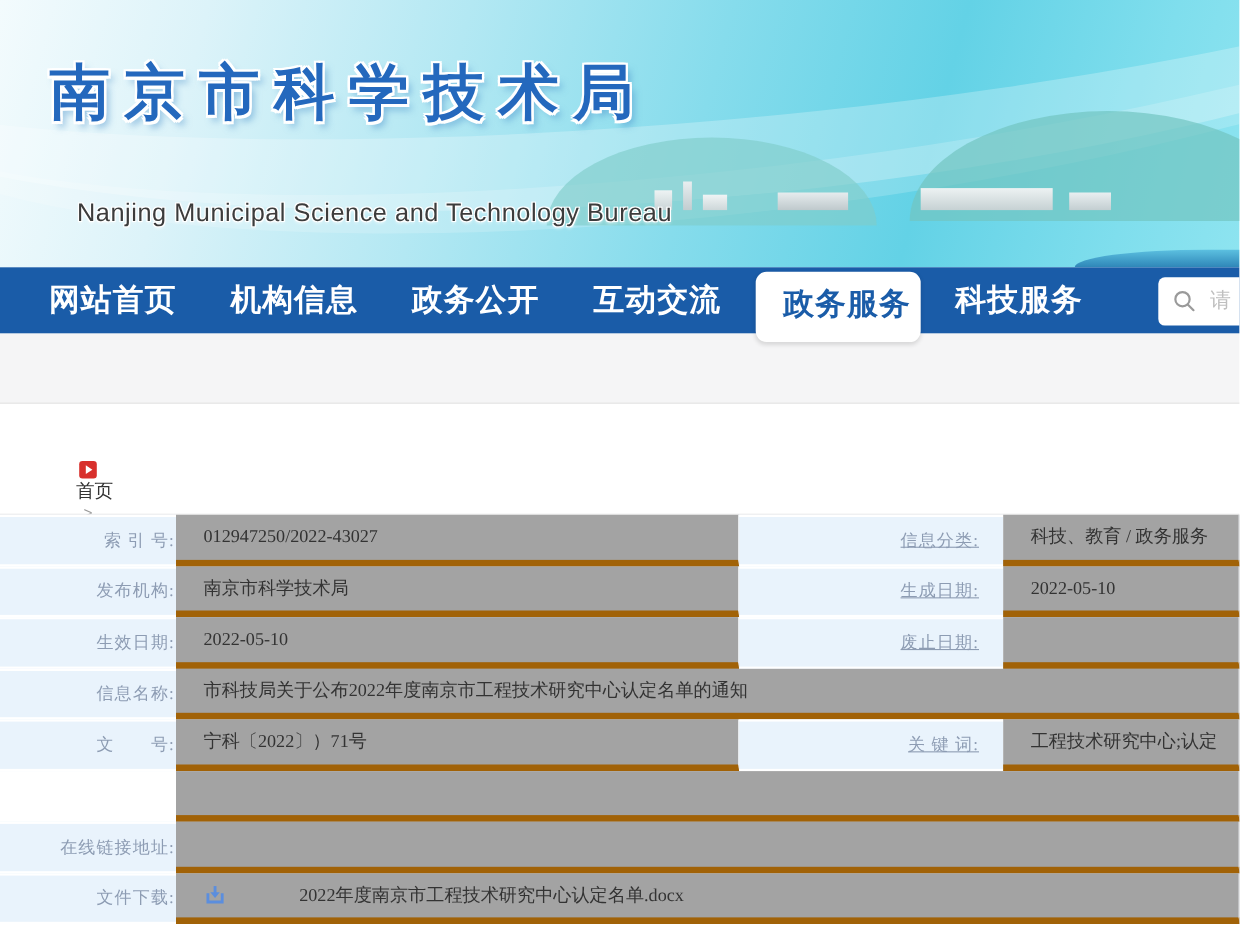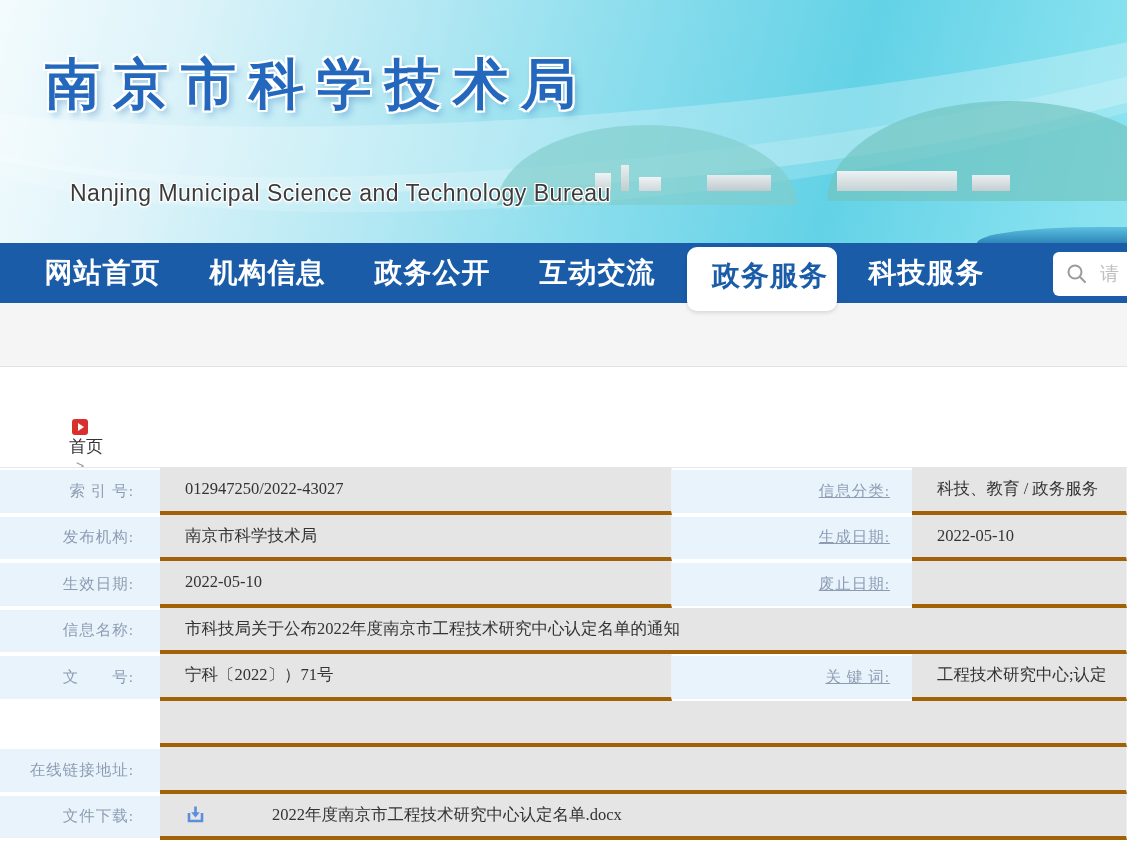--- a/index.html
+++ b/index.html
@@ -138,28 +138,28 @@
     position:absolute; top:467px; left:0; width:1127px;
     display:grid;
     grid-template-columns:160px 512px 240px 215px;
     grid-auto-rows:46.5px;
     border-top:1px solid #e6e6e6;
     font-family:"Liberation Serif", serif;
   }
   .lbl {
     background:#e9f3fc; color:#8d9cb3; font-size:15.5px; letter-spacing:1px;
     display:flex; align-items:center; justify-content:flex-end;
-    padding-right:26px; border-top:2px solid #fff; border-bottom:2px solid #fff;
+    padding-right:1px; border-top:2px solid #fff; border-bottom:2px solid #fff;
     white-space:pre; overflow:hidden;
   }
   .lbl.r { padding-right:22px;text-decoration:underline; }
   .val {
-    background:#e5e5e5; color:#333; font-size:16.5px;
+    background:#a3a3a3; color:#333; font-size:16.5px;
     display:flex; align-items:center; padding-left:25px;
-    border-bottom:4px solid #a16207; border-right:1px solid #eef1f4;
+    border-bottom:6px solid #a16207; border-right:1px solid #eef1f4;
     white-space:nowrap; overflow:hidden;
   }
   .val.span3 { grid-column:2 / 5; }
   .dl-ico { flex:none; margin-right:66px; cursor:pointer; }
   .file-link { cursor:pointer; }
 </style>
 </head>
 <body>
 
 <div class="page">

